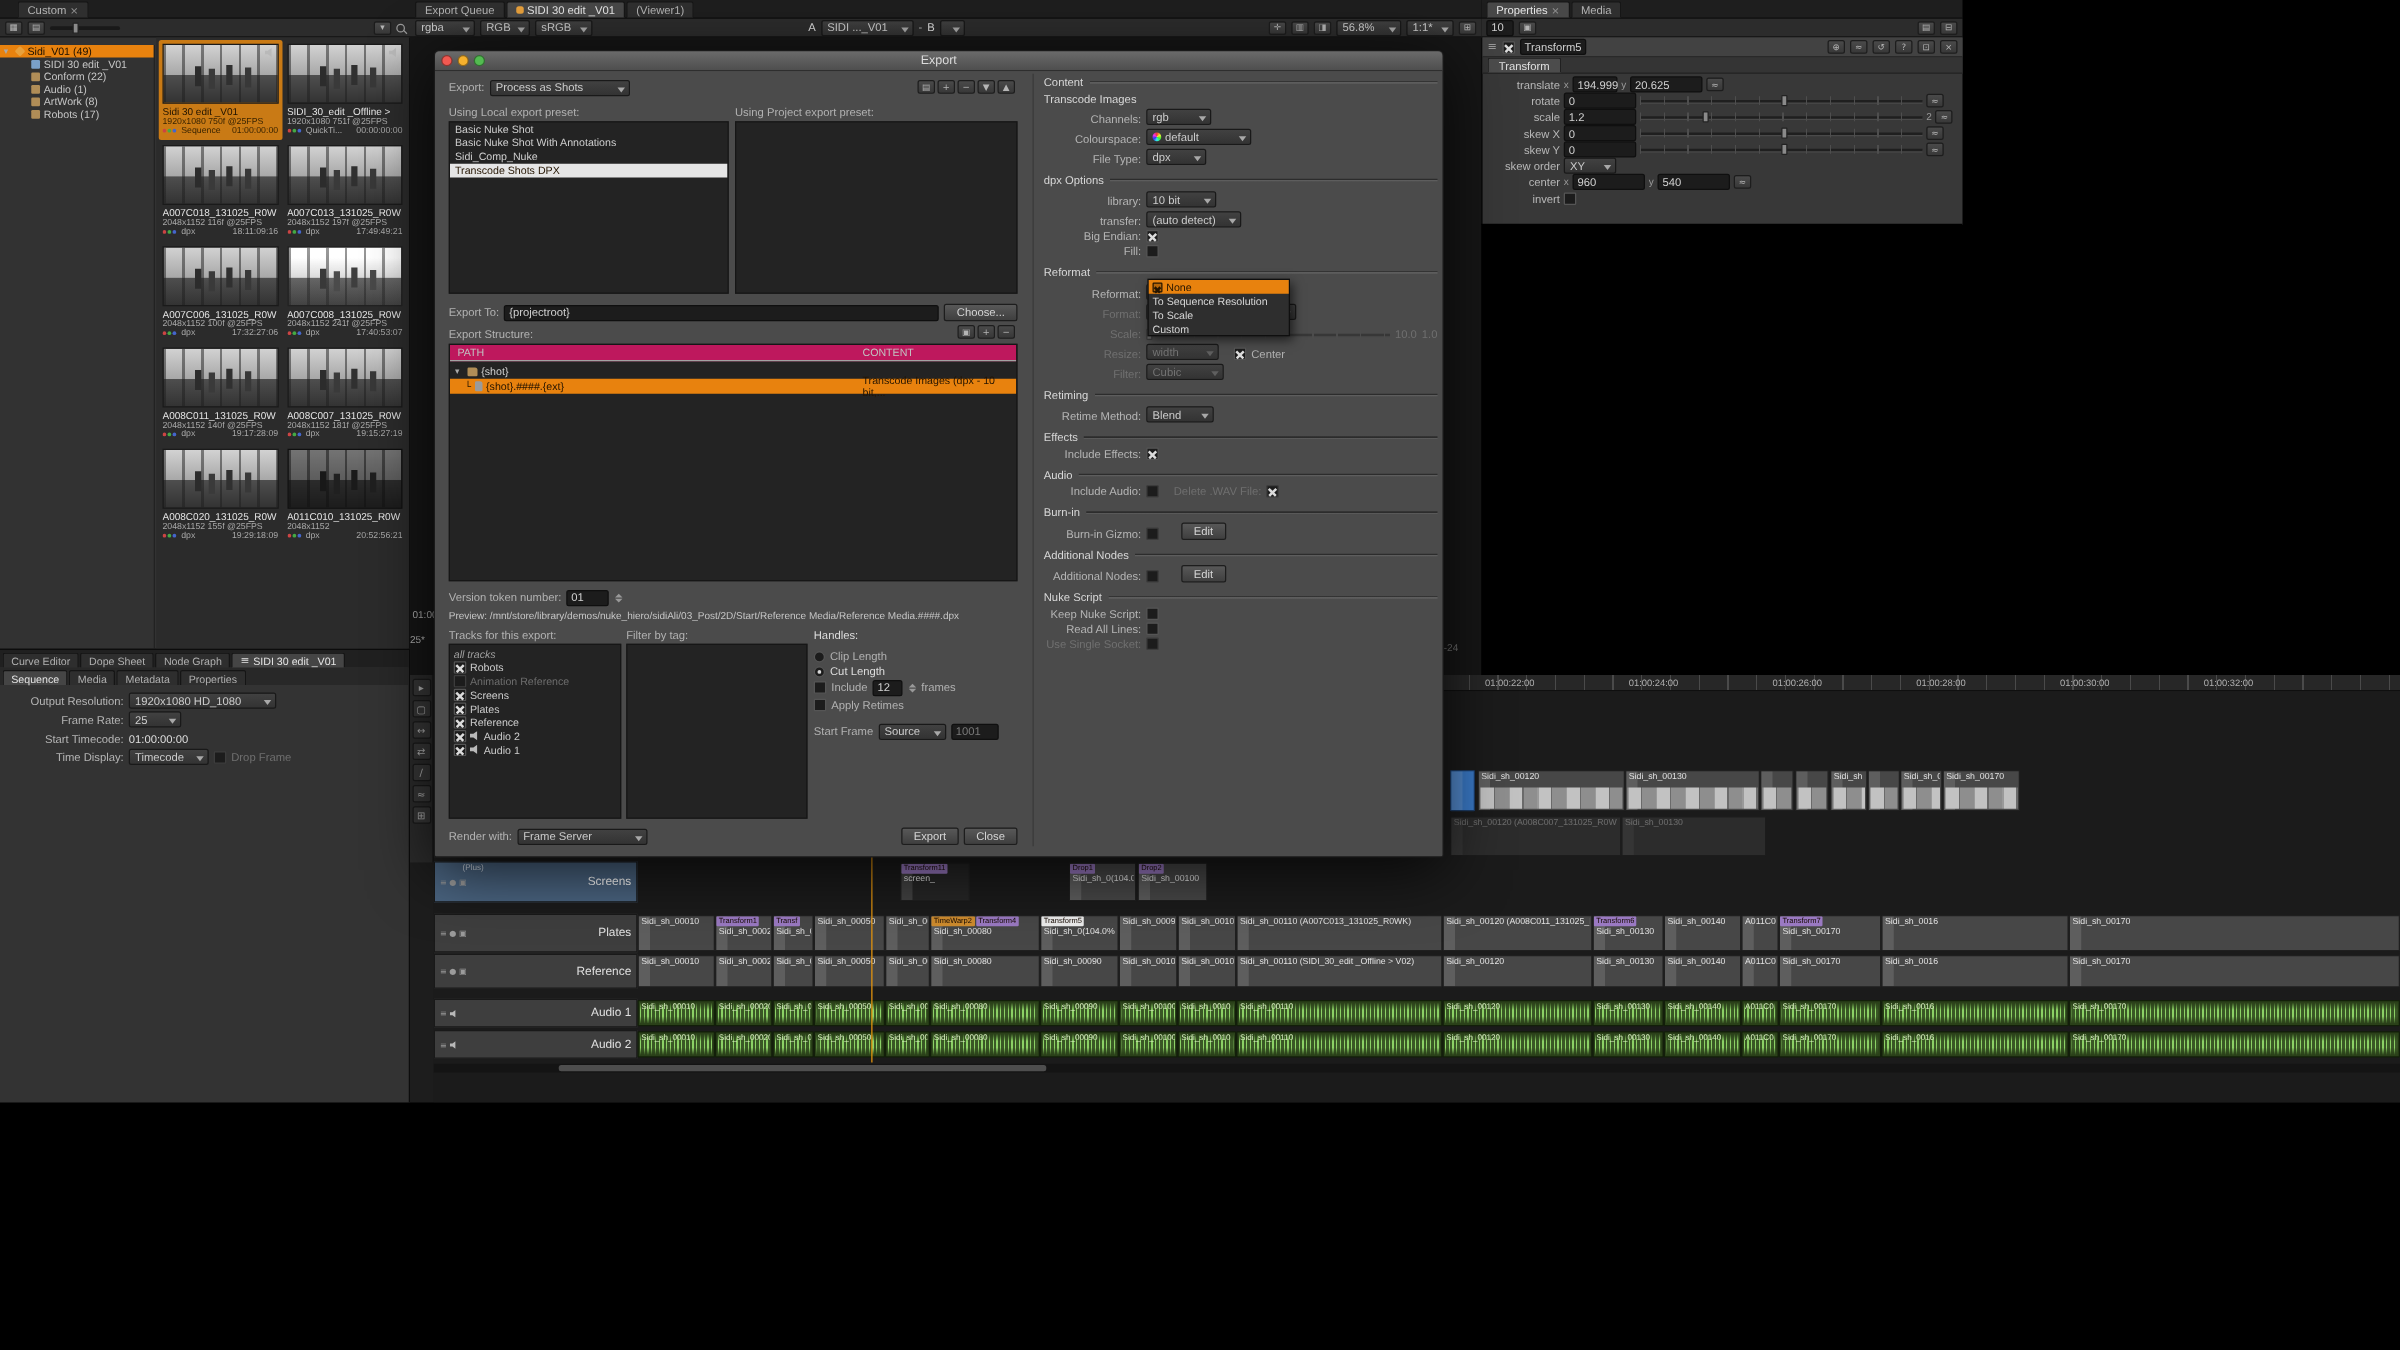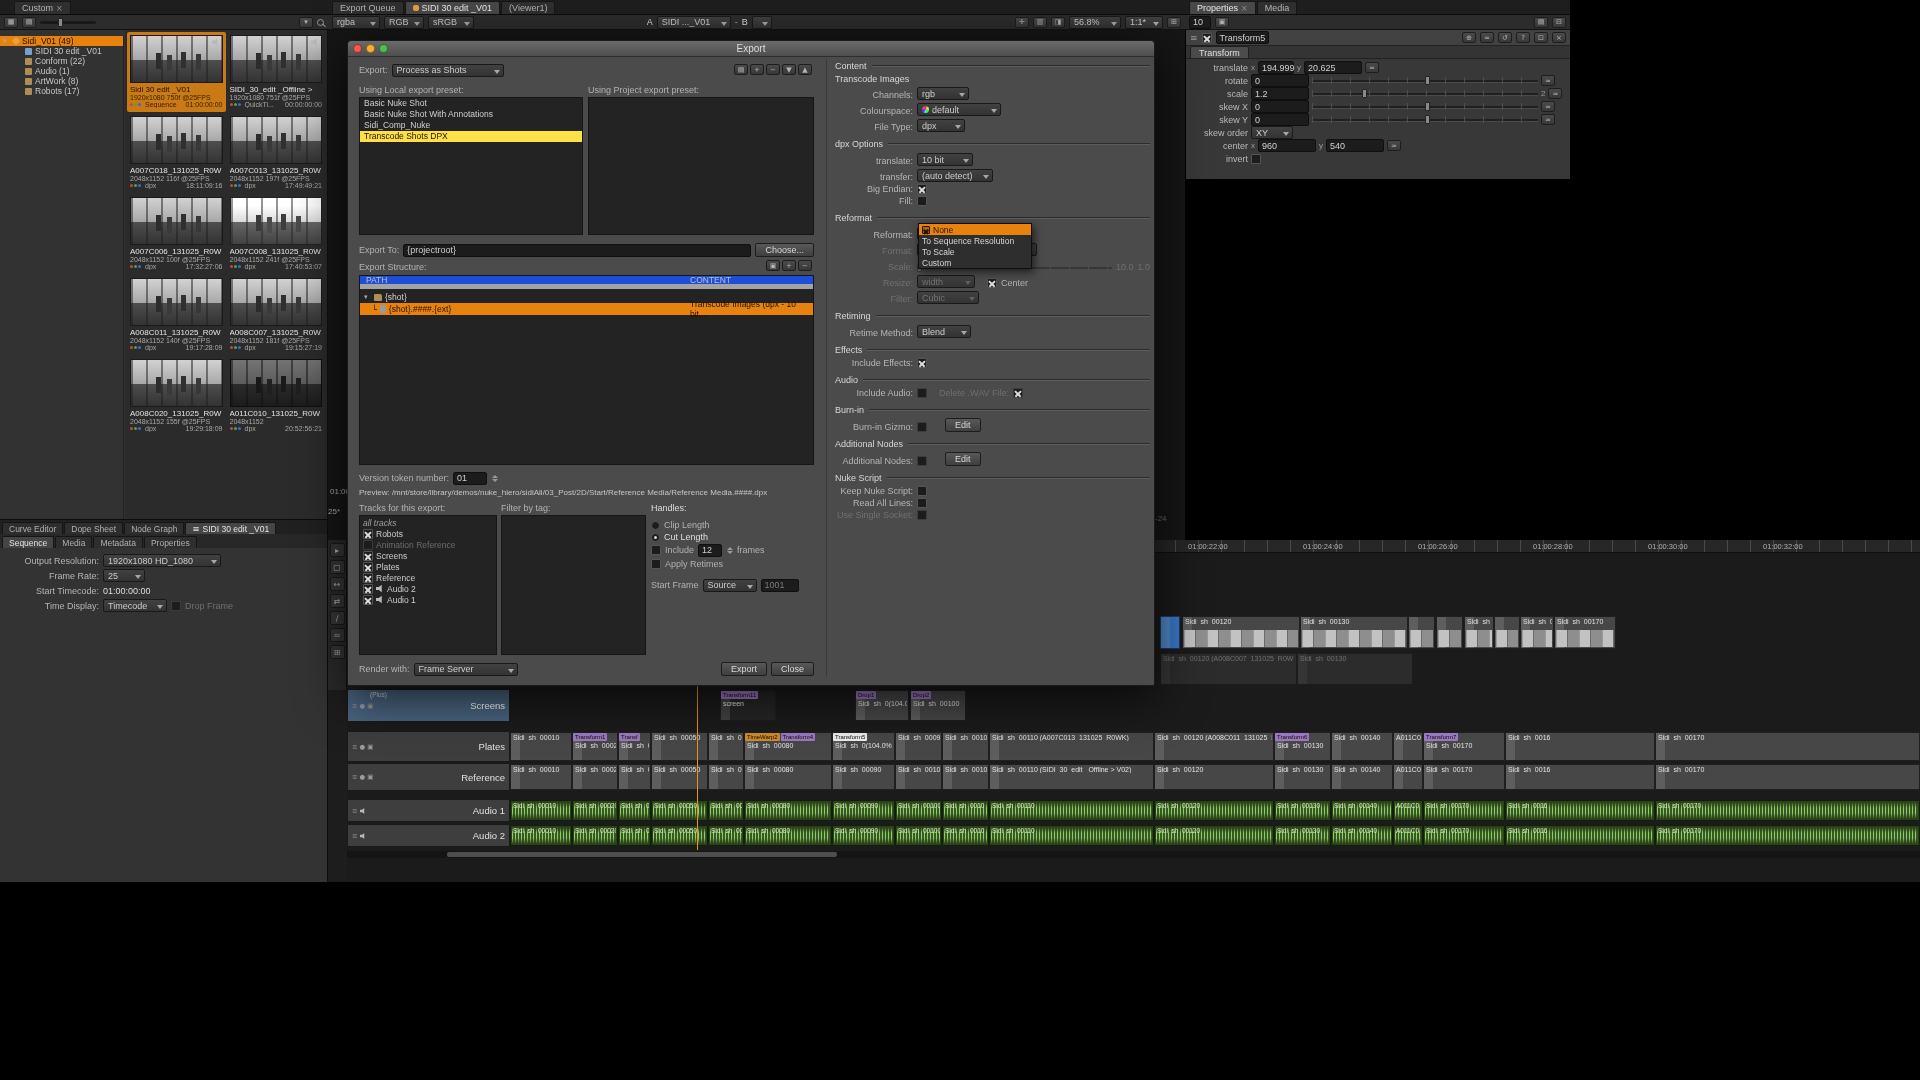--- a/index.html
+++ b/index.html
@@ -127,22 +127,22 @@
 #export-dialog{left:347px;top:40px;width:808px;height:646px;background:#4b4b4b;border:1px solid #1a1a1a;border-radius:4px 4px 2px 2px;box-shadow:0 10px 50px rgba(0,0,0,.75);z-index:10}
 .dlg-title{position:absolute;left:0;top:0;right:0;height:16px;background:linear-gradient(#6b6b6b,#4e4e4e);border-bottom:1px solid #2e2e2e;border-radius:4px 4px 0 0;display:flex;align-items:center;padding:0 5px;gap:4px}
 .traffic{width:9px;height:9px;border-radius:50%;border:1px solid rgba(0,0,0,.4);z-index:2}
 .traffic.red{background:#f15951}.traffic.yellow{background:#f5b12e}.traffic.green{background:#53bb51}
 .dlg-title-text{position:absolute;left:0;right:0;text-align:center;color:#dcdcdc;font-size:10px}
 .dlg-left{position:absolute;left:11px;top:22px;width:455px;bottom:6px}
 .dlg-right{position:absolute;left:478px;top:18px;width:324px;bottom:8px;border-left:1px solid #3a3a3a;padding-left:8px}
 .iconbar{display:inline-flex;gap:2px}
 .listbox{background:#232323;border:1px solid #161616;overflow:hidden}
 .li{height:11px;line-height:11px;padding:0 4px;font-size:8.5px;color:#cfcfcf;white-space:nowrap;overflow:hidden}
-.li.sel{background:#fde047;color:#241400}
-.structhead{position:relative;height:13px;background:#1d4ed8;border-bottom:5px solid #a3a3a3;display:flex;align-items:center;padding:0 6px;font-size:8.5px;color:#c2c2c2}
+.li.sel{background:#e5e5e5;color:#241400}
+.structhead{position:relative;height:13px;background:#be185d;border-bottom:1px solid #a3a3a3;display:flex;align-items:center;padding:0 6px;font-size:8.5px;color:#c2c2c2}
 .strow{position:relative;height:12px;display:flex;align-items:center;gap:3px;padding:0 4px;font-size:8.5px;color:#d0d0d0}
 .strow.sel{background:#e8820e;color:#241400}
 .fico{width:8px;height:7px;background:#b08d57;border-radius:1px 2px 1px 1px;flex:none}
 .fico.file{background:#9a9a9a;width:6px;height:8px}
 .treel{color:#9a9a9a;font-family:"DejaVu Sans",sans-serif;font-size:8px}
 .strow.sel .treel{color:#241400}
 .trow{display:flex;align-items:center;gap:3px;height:11px;padding:0 3px;font-size:8.5px;color:#ccc;white-space:nowrap;overflow:hidden}
 .trow.thead{font-style:italic;color:#9f9f9f}
 .trow.tdim{color:#6d6d6d}
 .preview{font-size:8px;color:#c6c6c6;white-space:nowrap;overflow:hidden}
@@ -1084,21 +1084,21 @@
       <div class="crow">
         <span class="clbl">File Type:</span>
         <span class="select" style="width:48px">
             <span>dpx</span>
           </span>
       </div>
       <div class="sec">
           <span class="seclbl">dpx Options</span>
         </div>
       <div class="crow">
-        <span class="clbl">translate:</span>
+        <span class="clbl">library:</span>
         <span class="select" style="width:56px">
             <span>10 bit</span>
           </span>
       </div>
       <div class="crow">
         <span class="clbl">transfer:</span>
         <span class="select" style="width:76px">
             <span>(auto detect)</span>
           </span>
       </div>

